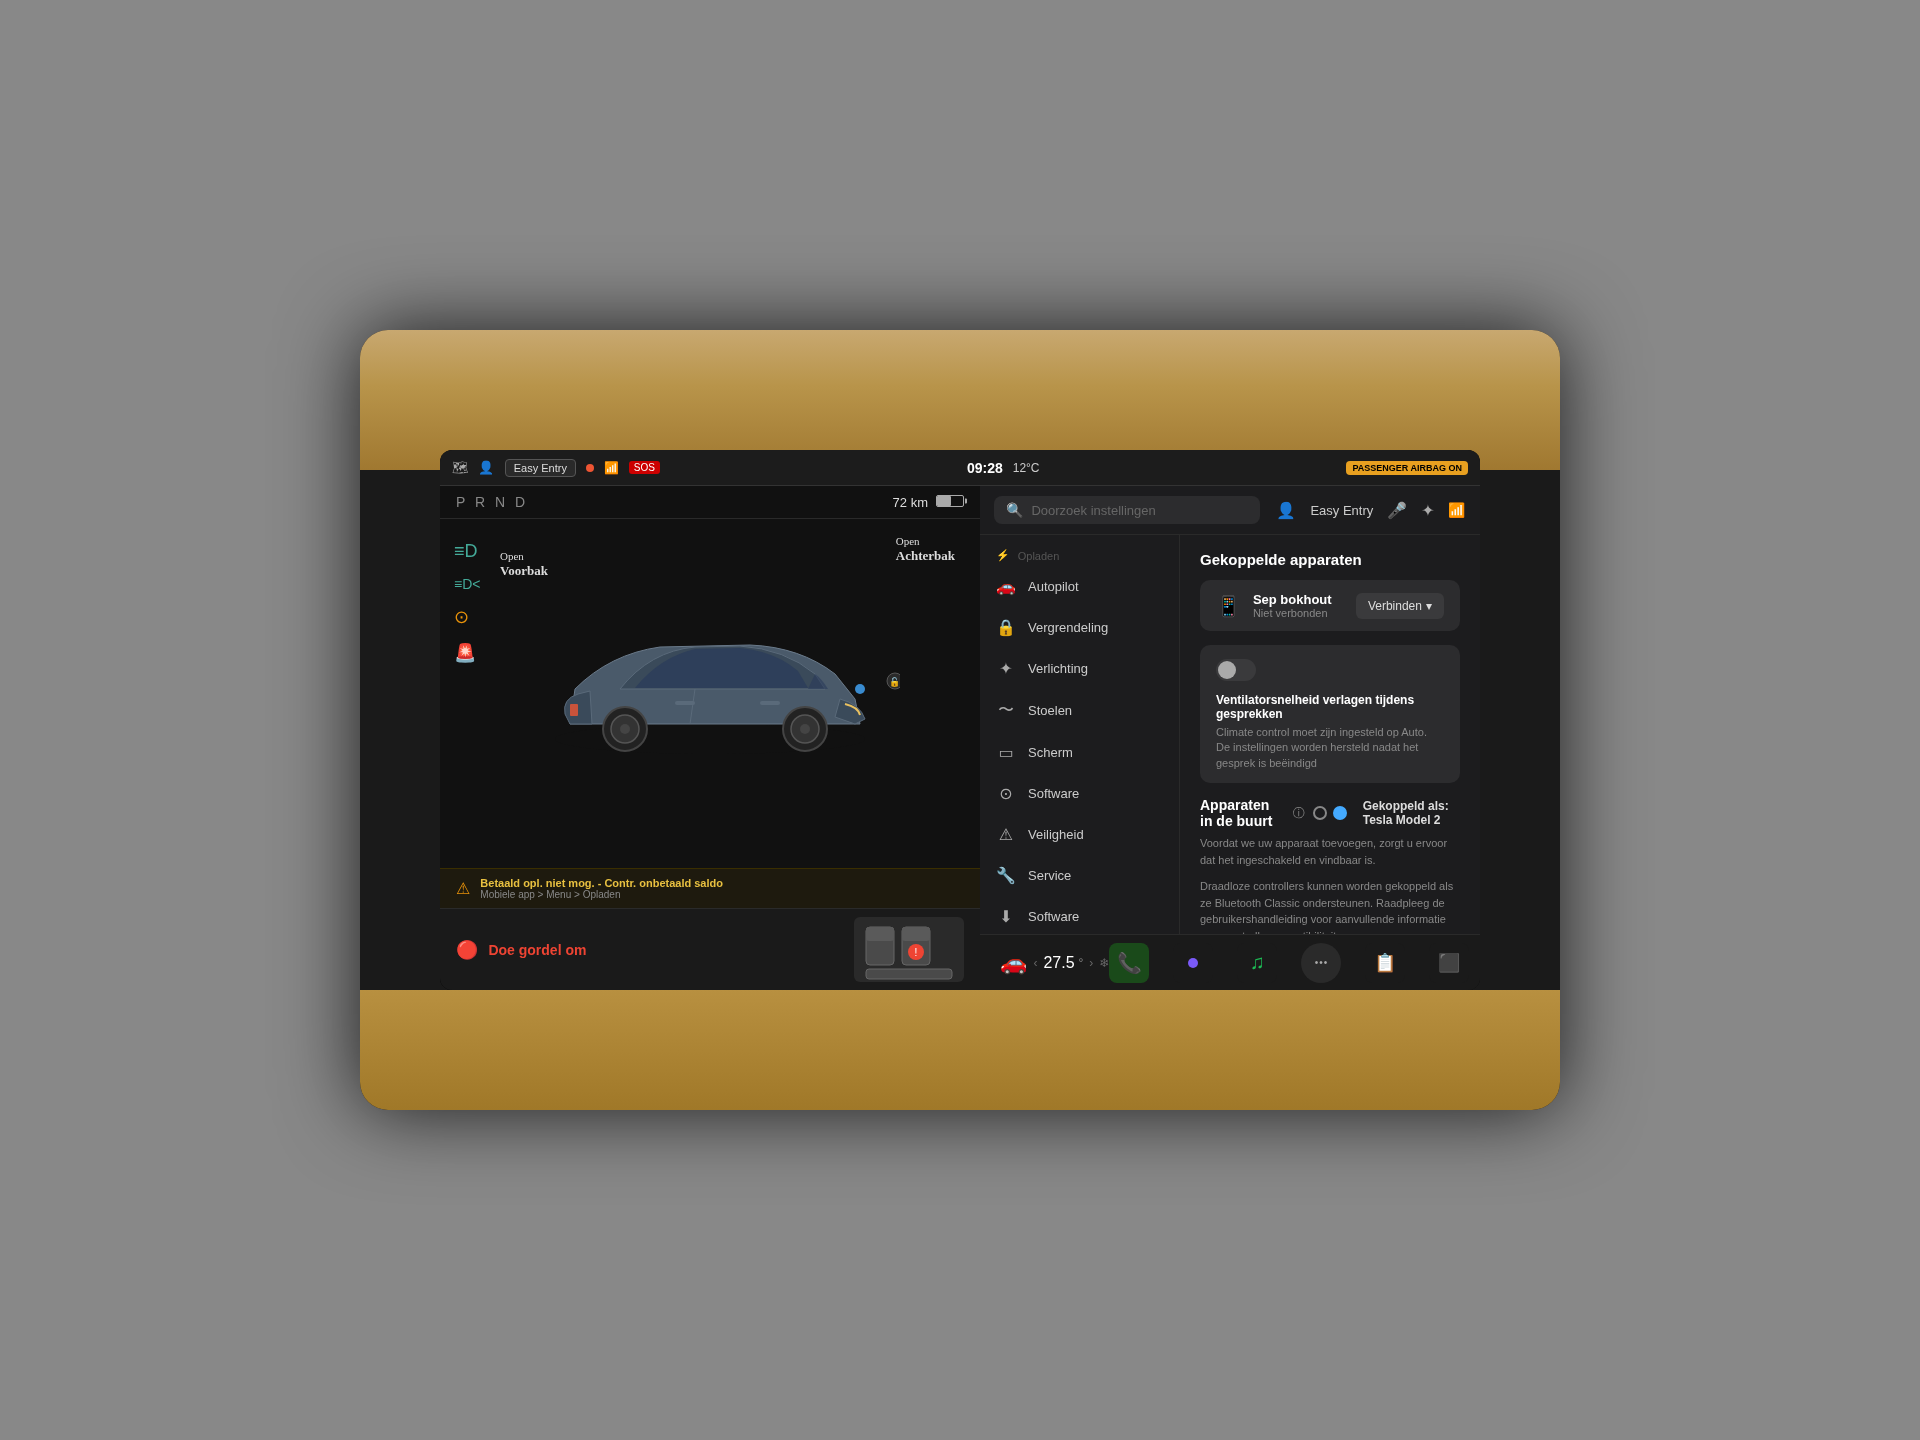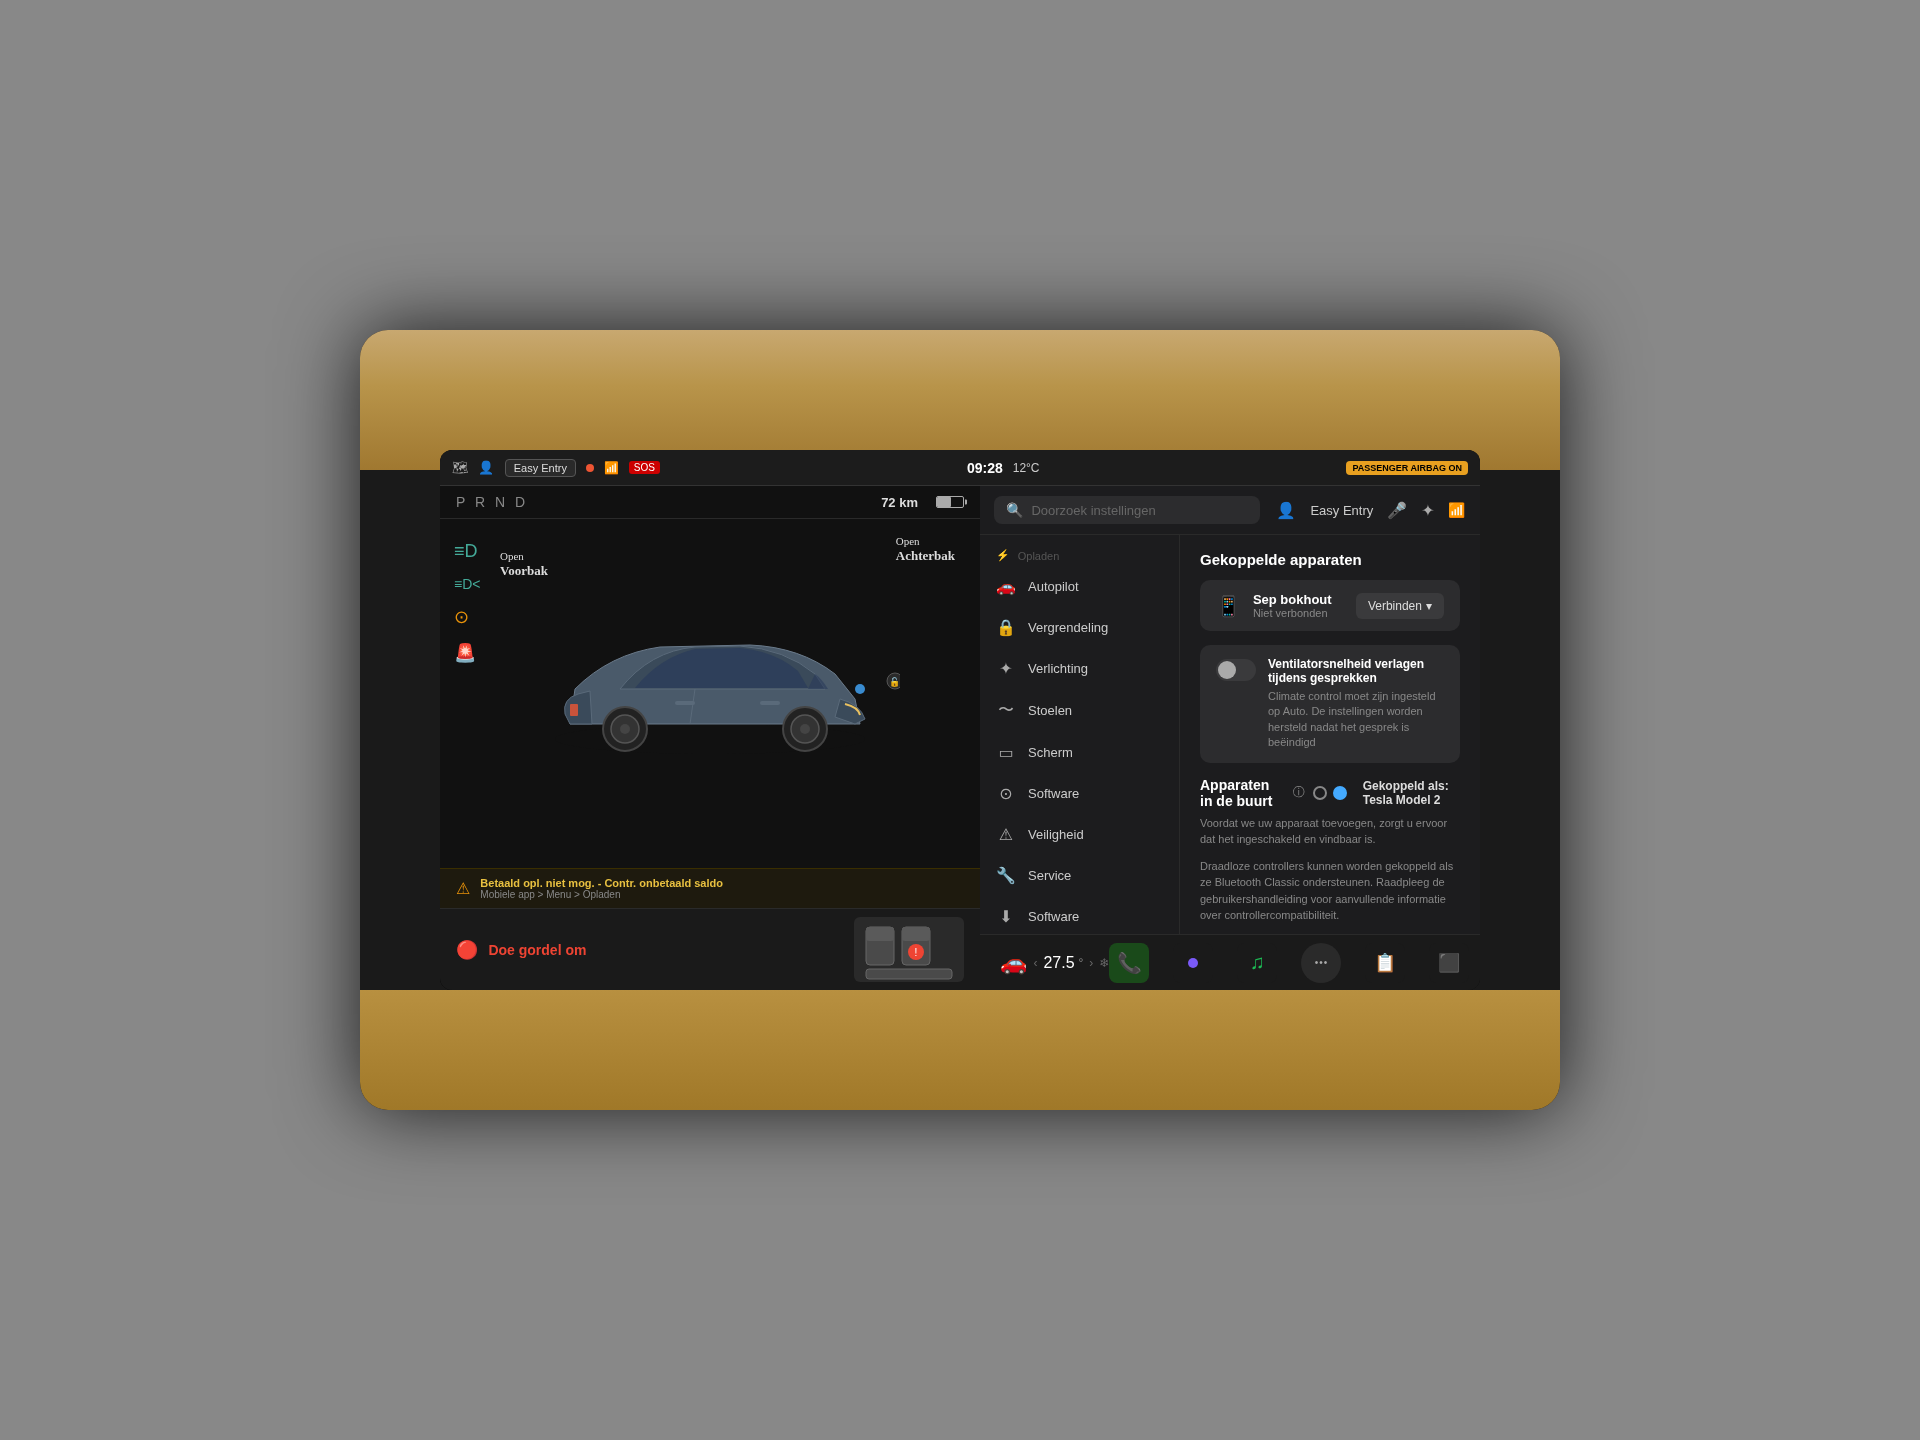--- a/index.html
+++ b/index.html
@@ -141,25 +141,23 @@
       border-bottom: 1px solid #2a2a2a;
     }
     .prnd-text {
       color: #888;
       font-size: 14px;
       letter-spacing: 3px;
       font-weight: 500;
     }
     .km-display {
       display: flex;
-      align-items: center;
-      gap: 18px;
+      gap: 8px;
       color: #ddd;
       font-size: 13px;
-      font-weight: bold;
     }
     .battery-bar {
       width: 28px;
       height: 12px;
       border: 1.5px solid #aaa;
       border-radius: 2px;
       position: relative;
       display: inline-block;
     }
     .battery-bar::after {
@@ -395,20 +393,21 @@
 
     
     .toggle-row {
       background: #2c2c2e;
       border-radius: 10px;
       padding: 12px 16px;
       display: flex;
       align-items: flex-start;
       gap: 12px;
       margin-bottom: 14px;
+      flex-direction: column;
     }
     .toggle-switch {
       width: 40px;
       height: 22px;
       background: #3a3a3c;
       border-radius: 11px;
       position: relative;
       flex-shrink: 0;
       margin-top: 2px;
     }

